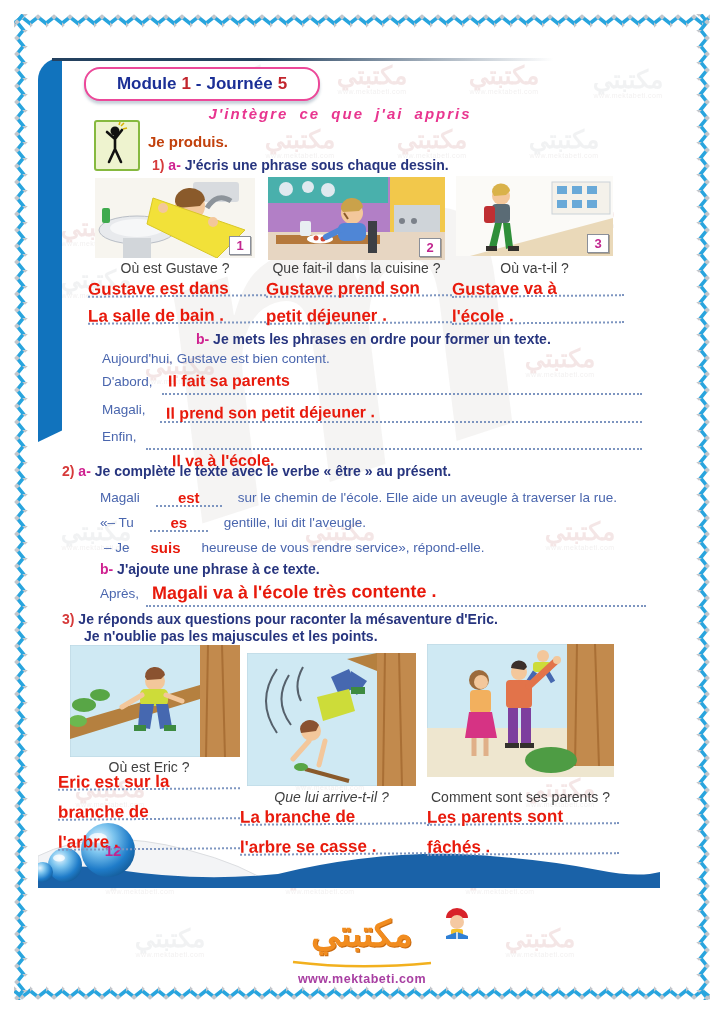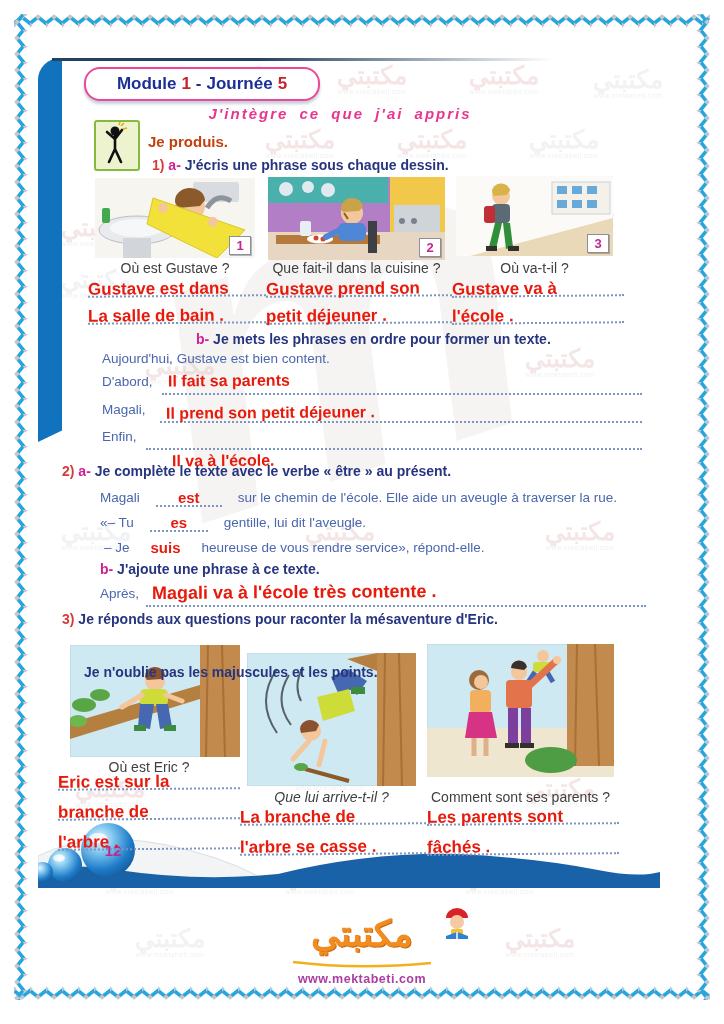--- a/index.html
+++ b/index.html
@@ -279,21 +279,21 @@
   <div class="fline" style="left:100px;top:586px;width:546px;">
     <span>Après,</span>
     <span class="dots" style="left:46px;"></span>
     <span class="hand" style="left:52px;top:-4px;font-size:18px;">Magali va à l'école très contente .</span>
   </div>
 
   <div class="prompt" style="left:62px;top:611px;">
     <span class="num">3)</span>
     <span>Je réponds aux questions pour raconter la mésaventure d'Eric.</span>
   </div>
-  <div class="prompt" style="left:84px;top:664px;">
+  <div class="prompt" style="left:84px;top:628px;">
     <span>Je n'oublie pas les majuscules et les points.</span>
   </div>
 
   <div class="pic" style="left:70px;top:645px;">
     <svg width="170" height="112" viewBox="0 0 170 112">
       <rect width="170" height="112" fill="#cfe9f3" stroke="#b9d4e0"></rect>
       <rect x="130" width="40" height="112" fill="#c28a4d"></rect>
       <path d="M138,0 L136,112 M152,0 L155,112" stroke="#a96f35" stroke-width="2"></path>
       <polygon points="0,78 130,40 130,54 0,94" fill="#b5803f"></polygon>
       <ellipse cx="14" cy="60" rx="12" ry="7" fill="#58a646"></ellipse>

